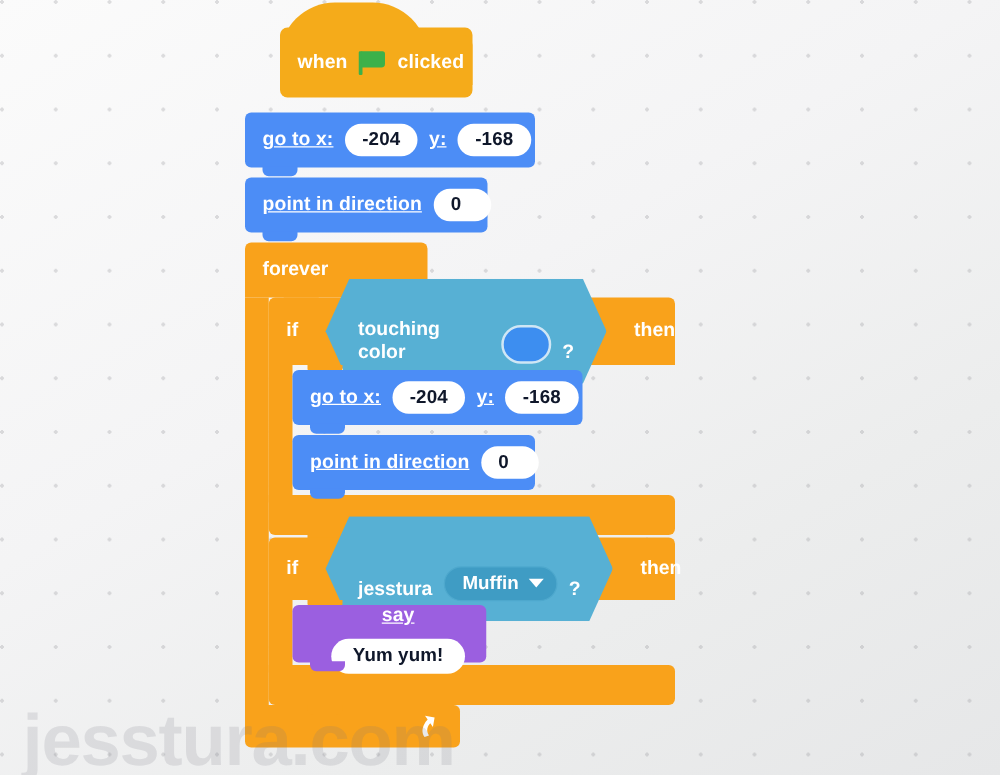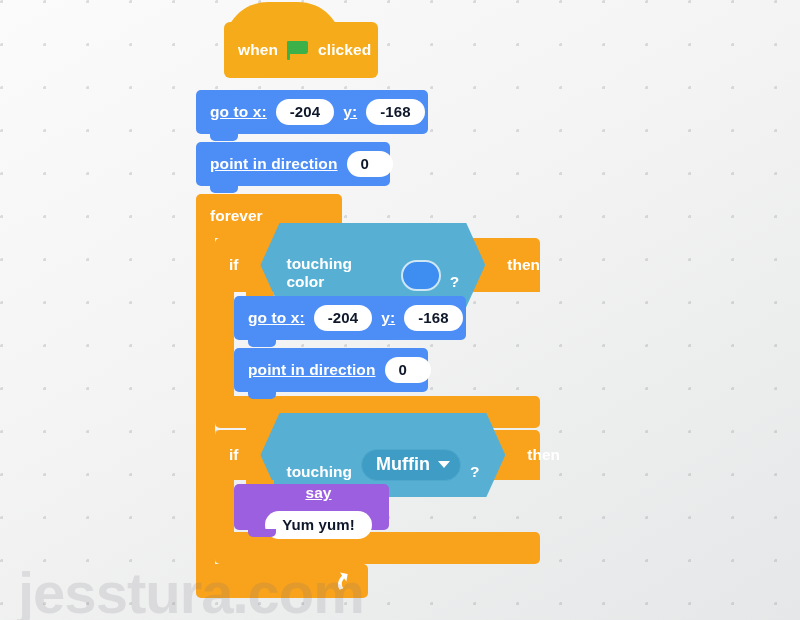--- a/index.html
+++ b/index.html
@@ -175,21 +175,21 @@
     background: #3d8ef0;
     border: 2px solid #cfe6f5;
     border-radius: 999px;
     display: inline-block;
   }
   .dropdown {
     background: #3f9cc4;
     border: 1px solid #4ea8cd;
     border-radius: 999px;
     color: #ffffff;
-    font-size: 18px;
+    font-size: 15px;
     font-weight: 700;
     padding: 4px 10px 5px 14px;
     display: inline-flex;
     align-items: center;
     gap: 8px;
   }
   .caret {
     width: 0; height: 0;
     border-left: 6px solid transparent;
     border-right: 6px solid transparent;
@@ -286,21 +286,21 @@
   <div class="blk stack c-motion" style="left:234px; top:348px; width:194px; z-index:8;">
     <span class="lbl">point in direction</span>
     <span class="oval">0</span>
     <span class="bump c-motion"></span>
   </div>
 
   <div class="cblock">
     <div class="c-top c-ctrl" style="left:215px; top:430px; width:325px; height:50px; border-radius:5px 5px 0 0;">
       <span class="lbl" style="margin-right:22px;">if</span>
       <div class="hex c-sense">
-        <span class="lbl">touching</span>
+        <span class="lbl">jesstura</span>
         <span class="dropdown">
           <span>Muffin</span>
           <span class="caret"></span>
         </span>
         <span class="lbl">?</span>
       </div>
       <span class="lbl" style="margin-left:22px;">then</span>
     </div>
     <div class="c-arm c-ctrl" style="left:215px; top:480px; height:58px;"></div>
     <div class="c-bot c-ctrl" style="left:215px; top:532px; width:325px; height:32px; border-radius:0 5px 5px 5px;"></div>

